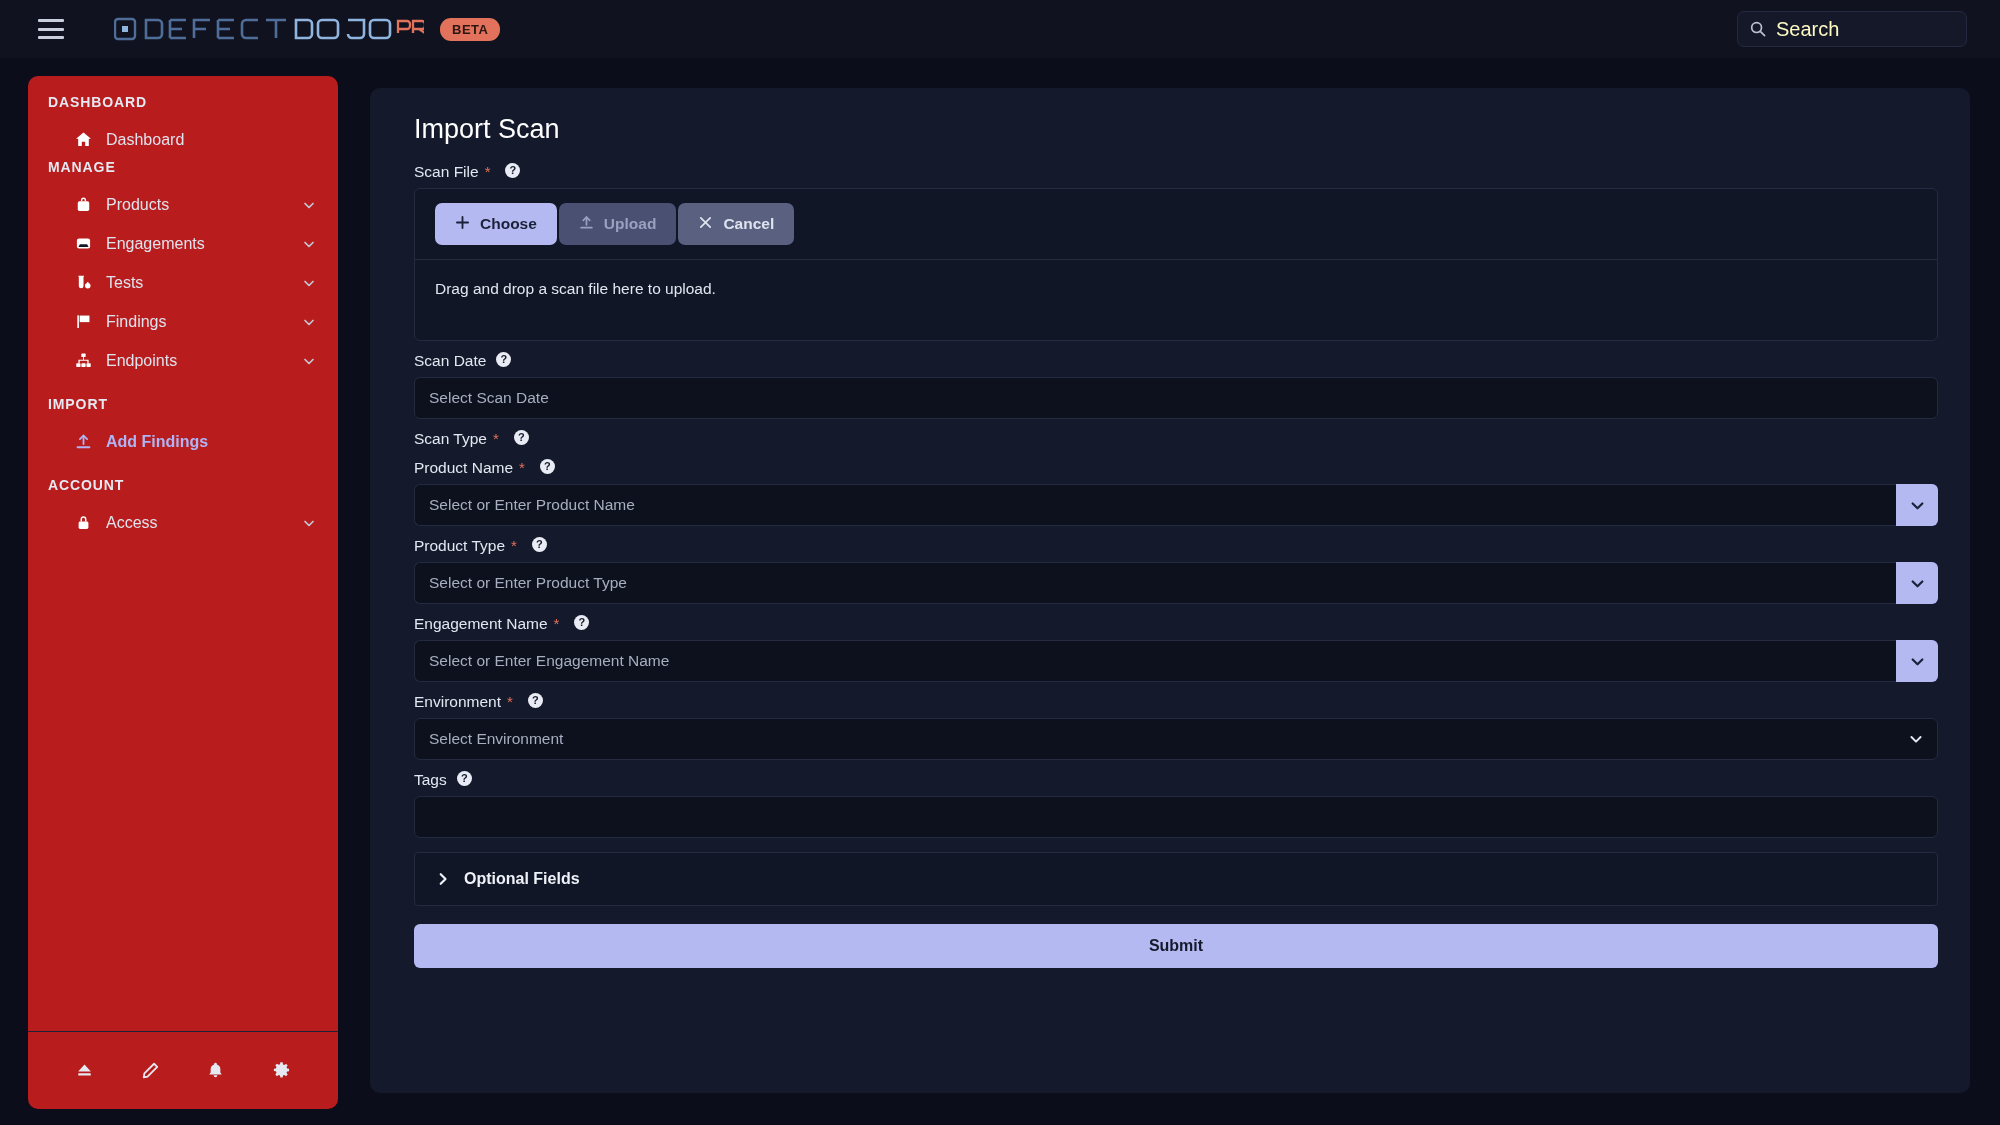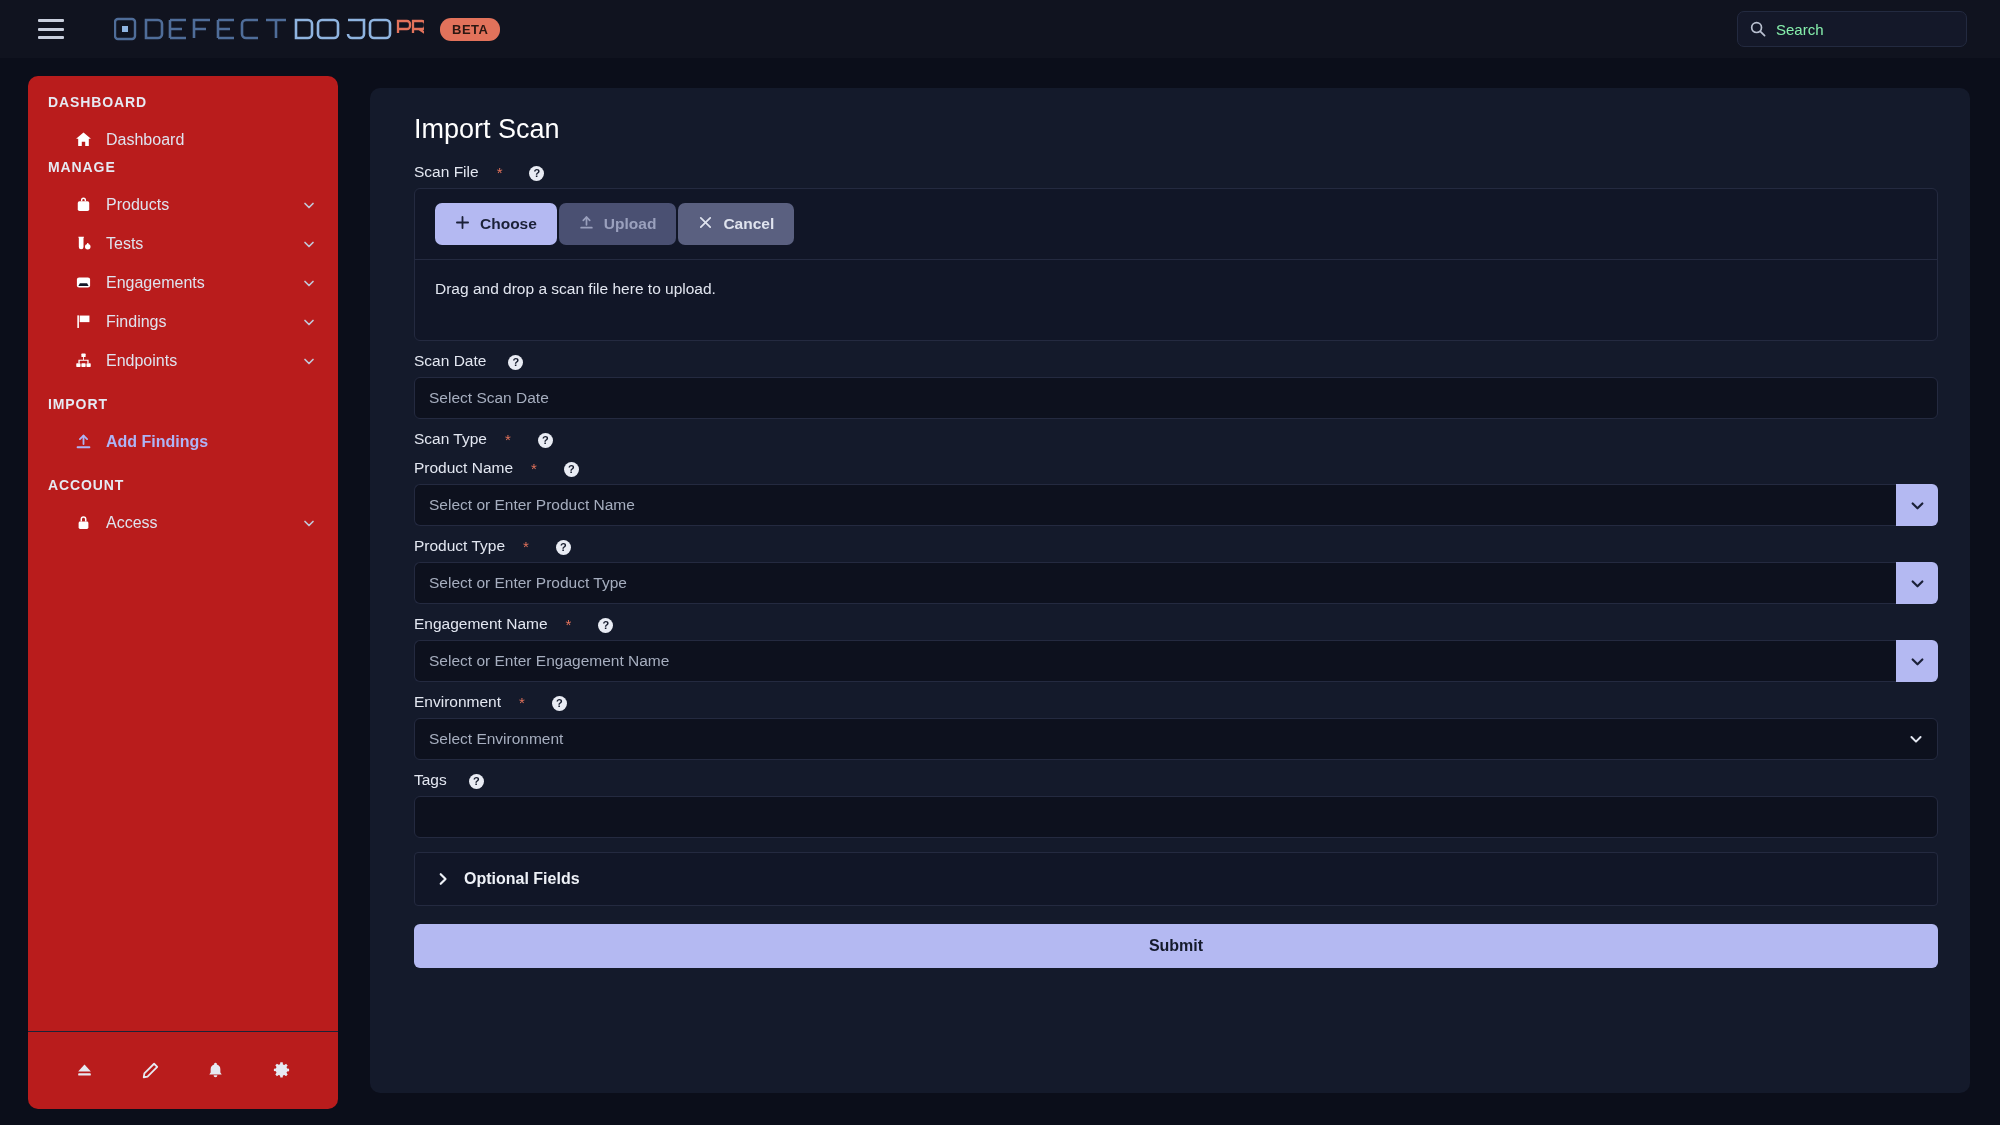--- a/index.html
+++ b/index.html
@@ -41,21 +41,21 @@
     position: absolute; right: 33px; top: 11px;
     width: 230px; height: 36px;
     background: #141829;
     border: 1px solid #232a40;
     border-radius: 7px;
     display: flex; align-items: center;
     padding: 0 12px;
     gap: 10px;
   }
   .searchbox .sicon { color: #b9c0d0; display: flex; }
-  .searchbox .sph { color: #86efac; font-size: 15px; }
+  .searchbox .sph { color: #fef9c3; font-size: 20px; }
 
   
   .sidebar {
     position: absolute; left: 28px; top: 76px;
     width: 310px; height: 1033px;
     background: #b91c1c;
     border-radius: 10px;
     overflow: hidden;
   }
   .sb-section {
@@ -93,23 +93,23 @@
     position: absolute; left: 370px; top: 88px;
     width: 1600px; height: 1005px;
     background: #141a2b;
     border-radius: 10px;
     padding: 26px 32px 0 44px;
   }
   .page-title { color: #ffffff; font-size: 27px; font-weight: 400; margin-bottom: 18px; }
 
   .field { margin-bottom: 11px; }
   .flabel {
-    display: flex; align-items: flex-end;
+    display: flex; align-items: flex-start;
     color: #e3e7f1; font-size: 15.5px;
-    margin-bottom: 7px; gap: 18px;
+    margin-bottom: 7px; gap: 6px;
   }
   .req { color: #e2725b; font-size: 15px; margin-right: 5px; }
   .help {
     display: inline-flex; align-items: center; justify-content: center;
     width: 15px; height: 15px; border-radius: 50%;
     background: #e9ecf4; color: #141a2b;
     font-size: 11px; font-weight: 700;
     line-height: 1;
     cursor: pointer;
     margin-left: 4px;
@@ -286,41 +286,41 @@
       <span class="chev">
         <svg width="14" height="14" viewBox="0 0 14 14">
             <polyline points="3,5.5 7,9.5 11,5.5" fill="none" stroke="currentColor" stroke-width="1.7" stroke-linecap="round" stroke-linejoin="round"></polyline>
           </svg>
       </span>
     </div>
 
     <div class="sb-item">
       <span class="ic">
         <svg width="17" height="17" viewBox="0 0 16 16" fill="currentColor">
+            <rect x="1.8" y="3.2" width="12.4" height="9.6" rx="2"></rect>
+            <path d="M4.6 8.6h6.8l1.4 2.6H3.2z" fill="#121727"></path>
+          </svg>
+      </span>
+      <span class="lbl">Engagements</span>
+      <span class="chev">
+        <svg width="14" height="14" viewBox="0 0 14 14">
+            <polyline points="3,5.5 7,9.5 11,5.5" fill="none" stroke="currentColor" stroke-width="1.7" stroke-linecap="round" stroke-linejoin="round"></polyline>
+          </svg>
+      </span>
+    </div>
+
+    <div class="sb-item">
+      <span class="ic">
+        <svg width="17" height="17" viewBox="0 0 16 16" fill="currentColor">
             <path d="M4 1.6h4.4v1.1H8v8.6a2.2 2.2 0 1 1-4.4 0V2.7H3.2V1.6z"></path>
             <circle cx="12" cy="11" r="2.6"></circle>
             <rect x="11.3" y="7.6" width="1.4" height="1.6"></rect>
           </svg>
       </span>
       <span class="lbl">Tests</span>
-      <span class="chev">
-        <svg width="14" height="14" viewBox="0 0 14 14">
-            <polyline points="3,5.5 7,9.5 11,5.5" fill="none" stroke="currentColor" stroke-width="1.7" stroke-linecap="round" stroke-linejoin="round"></polyline>
-          </svg>
-      </span>
-    </div>
-
-    <div class="sb-item">
-      <span class="ic">
-        <svg width="17" height="17" viewBox="0 0 16 16" fill="currentColor">
-            <rect x="1.8" y="3.2" width="12.4" height="9.6" rx="2"></rect>
-            <path d="M4.6 8.6h6.8l1.4 2.6H3.2z" fill="#121727"></path>
-          </svg>
-      </span>
-      <span class="lbl">Engagements</span>
       <span class="chev">
         <svg width="14" height="14" viewBox="0 0 14 14">
             <polyline points="3,5.5 7,9.5 11,5.5" fill="none" stroke="currentColor" stroke-width="1.7" stroke-linecap="round" stroke-linejoin="round"></polyline>
           </svg>
       </span>
     </div>
 
     <div class="sb-item">
       <span class="ic">
         <svg width="17" height="17" viewBox="0 0 16 16" fill="currentColor">

